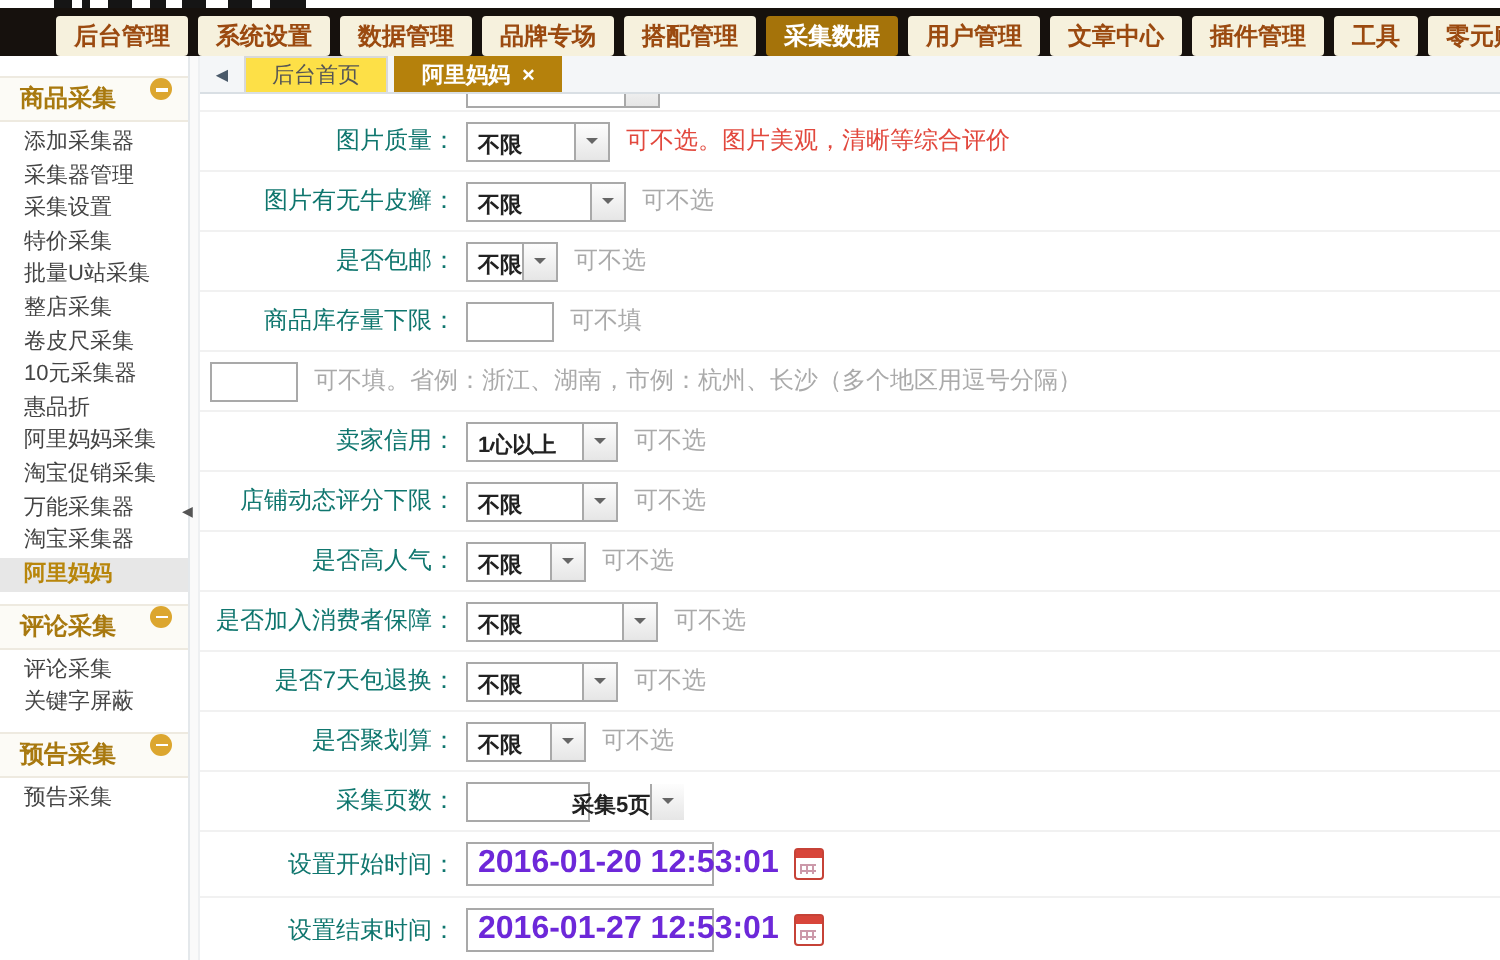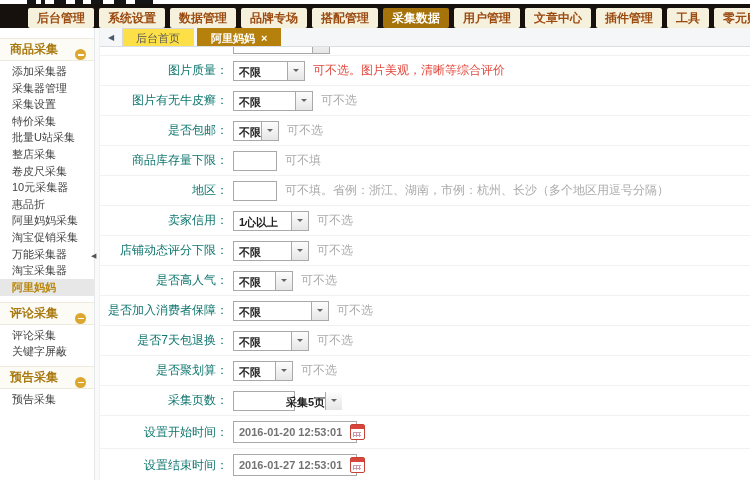--- a/index.html
+++ b/index.html
@@ -23,21 +23,21 @@
   .tab-arrow { width:22px; text-align:center; font-size:8px; color:#4a5a6a; padding-bottom:4px; cursor:pointer; }
   .tab { height:18px; line-height:18px; padding:0 13px; font-size:11px; color:#555;
     background:#fde047; border:1px solid #d8d8d8; border-bottom:none; margin-right:3px;
     box-sizing:border-box; white-space:nowrap; cursor:pointer; }
   .tab.active { background:#b5810c; border-color:#b5810c; color:#fff; font-weight:bold; }
   .tab-close { margin-left:6px; font-weight:bold; cursor:pointer; }
   
   .sidebar { position:absolute; top:28px; left:0; width:94px; bottom:0; background:#fff; padding-top:10px; box-sizing:border-box; }
   .side-header { height:21px; line-height:21px; padding:0 8px 0 10px; color:#a8790f; font-weight:bold;
     font-size:12px; background:#fcfbf6; border-top:1px solid #eeeae0; border-bottom:1px solid #eeeae0;
-    display:flex; justify-content:space-between; align-items:flex-end; cursor:pointer; }
+    display:flex; justify-content:space-between; align-items:flex-start; cursor:pointer; }
   .side-header + .side-header, .side-items + .side-header { margin-top:4px; }
   .toggle-icon { width:11px; height:11px; border-radius:50%; background:#dca62f; position:relative; flex:none; }
   .toggle-icon::after { content:""; position:absolute; left:2.5px; top:5px; width:6px; height:1.5px; background:#fff; }
   .side-items { padding:2px 0; }
   .side-item { height:16.6px; line-height:16.6px; padding-left:12px; font-size:11px; color:#444;
     white-space:nowrap; cursor:pointer; }
   .side-item.active { background:#e7e7e7; color:#b8860b; font-weight:bold; height:17px; line-height:17px; }
   
   .v-divider { position:absolute; top:28px; bottom:0; left:94px; width:4px; background:#fafafa;
     border-left:1px solid #e4e8eb; border-right:1px solid #eef0f2; }
@@ -53,21 +53,21 @@
   .sel { height:20px; border:1px solid #a9a9a9; background:#fff; display:flex; align-items:flex-end;
     justify-content:space-between; box-sizing:border-box; cursor:pointer; }
   .sel-value { font-size:11px; font-weight:bold; color:#222; padding-left:5px; white-space:nowrap; }
   .sel-arrow { width:16px; height:100%; border-left:1px solid #a9a9a9;
     background:linear-gradient(#fdfdfd,#e6e6e6); display:flex; align-items:center; justify-content:center; flex:none; }
   .sel-arrow i { width:0; height:0; border:3px solid transparent; border-top-color:#666; margin-top:3px; }
   .inp { height:20px; border:1px solid #a9a9a9; box-sizing:border-box; font-size:11px; padding:0 3px;
     font-family:inherit; }
   .datebox { height:22px; border:1px solid #a9a9a9; display:flex; align-items:center;
     justify-content:space-between; padding:0 5px; box-sizing:border-box; background:#fff; cursor:pointer; }
-  .date-value { font-size:11px; font-weight:bold; color:#737373; white-space:nowrap; }
+  .date-value { font-size:16px; font-weight:bold; color:#6d28d9; white-space:nowrap; }
   .cal-icon { width:13px; height:14px; border:1px solid #c64237; border-radius:2px; position:relative;
     background:#fff; flex:none; margin-left:8px; }
   .cal-icon::before { content:""; position:absolute; top:0; left:0; right:0; height:4px; background:#d8453a; }
   .cal-icon::after { content:""; position:absolute; left:2px; top:7px; width:8px; height:5px;
     background:repeating-linear-gradient(90deg,#c9a 0 1px,transparent 1px 3px),
                repeating-linear-gradient(#c9a 0 1px,transparent 1px 3px); }
   .hint { font-size:12px; color:#aaa; white-space:nowrap; }
   .hint.red { color:#e2483d; }
 </style>
 </head>
@@ -182,21 +182,20 @@
         </div>
       </div>
       <div class="form-row">
         <span class="form-label">商品库存量下限：</span>
         <div class="ctrl-wrap">
           <input class="inp" style="width: 44px;">
           <span class="hint">可不填</span>
         </div>
       </div>
       <div class="form-row">
-        <span class="form-label">地区：</span>
         <div class="ctrl-wrap">
           <input class="inp" style="width: 44px;">
           <span class="hint">可不填。省例：浙江、湖南，市例：杭州、长沙（多个地区用逗号分隔）</span>
         </div>
       </div>
       <div class="form-row">
         <span class="form-label">卖家信用：</span>
         <div class="ctrl-wrap">
           <div class="sel" style="width: 76px;">
             <span class="sel-value">1心以上</span>

